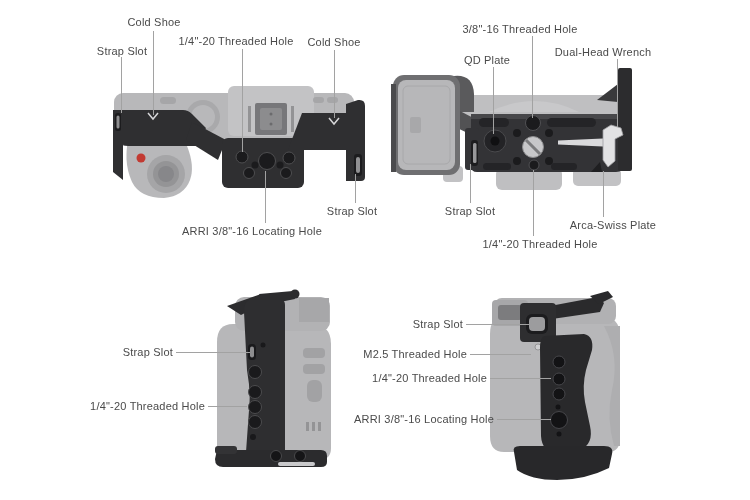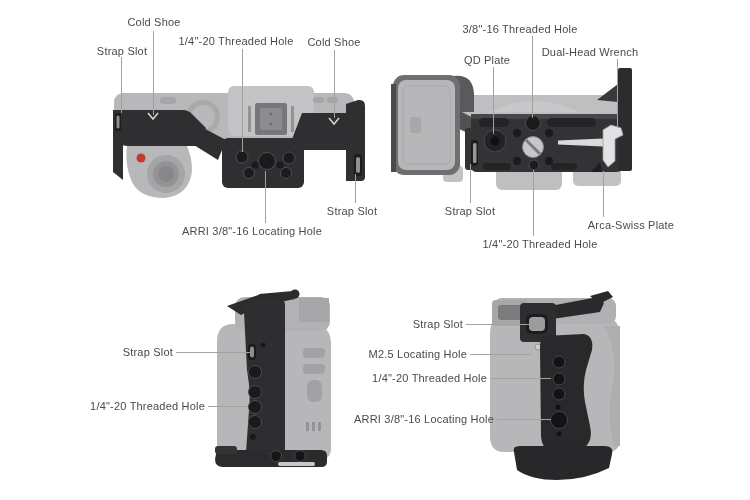--- a/index.html
+++ b/index.html
@@ -203,26 +203,26 @@
 
   <div class="label ctr" style="left:122px;top:45px">Strap Slot</div>
   <div class="label ctr" style="left:154px;top:16px">Cold Shoe</div>
   <div class="label ctr" style="left:236px;top:35px">1/4"-20 Threaded Hole</div>
   <div class="label ctr" style="left:334px;top:36px">Cold Shoe</div>
   <div class="label ctr" style="left:252px;top:225px">ARRI 3/8"-16 Locating Hole</div>
   <div class="label ctr" style="left:352px;top:205px">Strap Slot</div>
 
   <div class="label ctr" style="left:520px;top:23px">3/8"-16 Threaded Hole</div>
   <div class="label ctr" style="left:487px;top:54px">QD Plate</div>
-  <div class="label ctr" style="left:590px;top:46px">Dual-Head Wrench</div>
+  <div class="label ctr" style="left:603px;top:46px">Dual-Head Wrench</div>
   <div class="label ctr" style="left:470px;top:205px">Strap Slot</div>
-  <div class="label ctr" style="left:631px;top:219px">Arca-Swiss Plate</div>
+  <div class="label ctr" style="left:613px;top:219px">Arca-Swiss Plate</div>
   <div class="label ctr" style="left:540px;top:238px">1/4"-20 Threaded Hole</div>
 
   <div class="label r" style="right:577px;top:346px">Strap Slot</div>
   <div class="label r" style="right:545px;top:400px">1/4"-20 Threaded Hole</div>
 
   <div class="label r" style="right:287px;top:318px">Strap Slot</div>
-  <div class="label r" style="right:283px;top:348px">M2.5 Locating Hole</div>
+  <div class="label r" style="right:283px;top:348px">M2.5 Threaded Hole</div>
   <div class="label r" style="right:263px;top:372px">1/4"-20 Threaded Hole</div>
   <div class="label r" style="right:256px;top:413px">ARRI 3/8"-16 Locating Hole</div>
 
 </div>
 
 </body></html>

